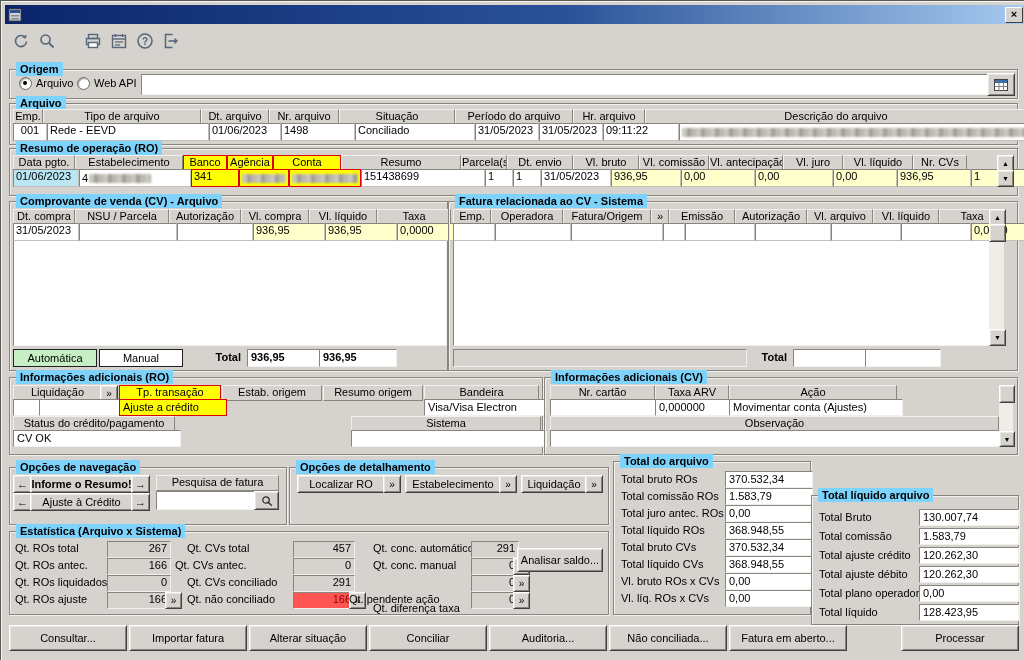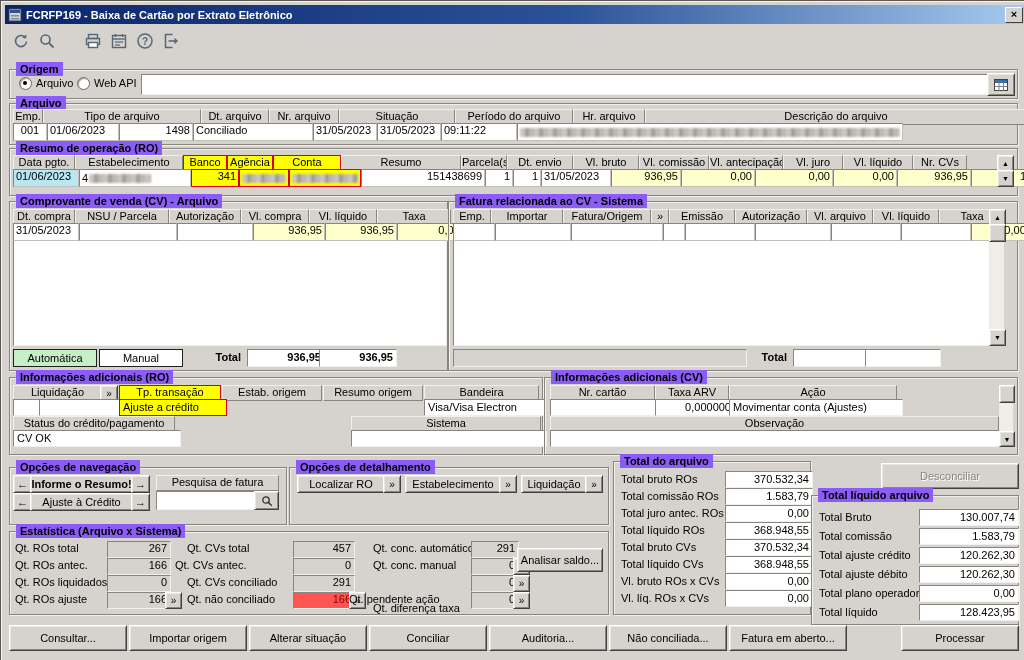--- a/index.html
+++ b/index.html
@@ -9,26 +9,26 @@
   .abs{position:absolute}
   .row{display:flex}
   .row>*{flex:none}
   .titlebar{left:4px;top:4px;width:1015px;height:19px;
             background:linear-gradient(90deg,#0a246a 0%,#2a5298 55%,#a6caf0 100%);
             display:flex;align-items:center;gap:4px;padding:0 3px;color:#fff;font-weight:bold}
   .tb-close{margin-left:auto;width:16px;height:14px;background:#d6d3ce;border:1px solid;border-color:#fff #404040 #404040 #fff;
             color:#000;font-size:11px;line-height:12px;text-align:center;font-weight:bold}
   .toolbtn{width:24px;height:24px;display:flex;align-items:center;justify-content:center}
   .gb{border:1px solid #87857e;box-shadow:inset 1px 1px 0 #f2f0ec,1px 1px 0 #f2f0ec}
-  .gb-title{position:absolute;top:-8px;left:6px;background:#8b5cf6;padding:0 4px;font-weight:bold;line-height:14px;white-space:nowrap}
+  .gb-title{position:absolute;top:-8px;left:6px;background:#7dd3fc;padding:0 4px;font-weight:bold;line-height:14px;white-space:nowrap}
   .hdr{background:#d6d3ce;border:1px solid;border-color:#f2f0ec #87857e #87857e #f2f0ec;text-align:center;
        line-height:12px;height:14px;overflow:hidden;white-space:nowrap}
   .cell{background:#fff;border:1px solid;border-color:#87857e #c3c0b9 #c3c0b9 #87857e;line-height:13px;height:16px;
         padding:0 2px;overflow:hidden;white-space:nowrap}
-  .num{text-align:right}
+  .num{text-align:left}
   .ctr{text-align:center}
   .cream{background:#ffffcc}
   .cyan{background:#b9e6f2}
   .hl{background:#ffff00 !important;border:1px solid #e00000 !important}
   .btn{background:#d6d3ce;border:1px solid;border-color:#fff #404040 #404040 #fff;
        box-shadow:inset 1px 1px 0 #e9e7e2,inset -1px -1px 0 #87857e;
        display:flex;align-items:center;justify-content:center;white-space:nowrap;overflow:hidden}
   .flatbtn{border:1px solid #202020;display:flex;align-items:center;justify-content:center;white-space:nowrap}
   .fld{background:#fff;border:1px solid;border-color:#87857e #f2f0ec #f2f0ec #87857e;line-height:14px;padding:0 3px;overflow:hidden;white-space:nowrap}
   .fldgray{background:#d6d3ce}
@@ -53,21 +53,20 @@
 <div class="window">
 
   
   <div class="abs titlebar">
     <svg width="14" height="14" viewBox="0 0 14 14">
       <rect x="1" y="1" width="12" height="12" fill="#d6d3ce" stroke="#404040"></rect>
       <rect x="2" y="2" width="10" height="3" fill="#2a5298"></rect>
       <rect x="3" y="7" width="8" height="1.5" fill="#7a8aa0"></rect>
       <rect x="3" y="10" width="8" height="1.5" fill="#7a8aa0"></rect>
     </svg>
-    <span>FCRFP169 - Baixa de Cartão por Extrato Eletrônico</span>
     <div class="tb-close">×</div>
   </div>
 
   
   <div class="abs" style="left:8px;top:28px;display:flex;gap:2px;align-items:center">
     <div class="toolbtn">
       <svg width="18" height="18" viewBox="0 0 18 18">
           <path d="M13.6 6 A5.5 5.5 0 1 0 14.5 9.5" fill="none" stroke="#56677a" stroke-width="1.6"></path>
           <path d="M14.6 2.6 L14 6.4 L10.2 5.6 Z" fill="#56677a"></path>
         </svg>
@@ -146,20 +145,21 @@
       <div class="hdr" style="width:156px">Tipo de arquivo</div>
       <div class="hdr" style="width:66px">Dt. arquivo</div>
       <div class="hdr" style="width:68px">Nr. arquivo</div>
       <div class="hdr" style="width:114px">Situação</div>
       <div class="hdr" style="width:116px">Período do arquivo</div>
       <div class="hdr" style="width:70px">Hr. arquivo</div>
       <div class="hdr" style="width:380px">Descrição do arquivo</div>
     </div>
     <div class="abs row" style="left:12px;top:122px">
       <div class="cell ctr" style="width:28px">001</div>
+      <div class="cell" style="width:156px">Rede - EEVD</div>
       <div class="cell" style="width:66px">01/06/2023</div>
       <div class="cell num" style="width:68px">1498</div>
       <div class="cell" style="width:114px">Conciliado</div>
       <div class="cell" style="width:58px">31/05/2023</div>
       <div class="cell" style="width:58px">31/05/2023</div>
       <div class="cell" style="width:70px">09:11:22</div>
       <div class="cell" style="width:380px;display:flex;align-items:center;gap:2px">
         <span class="redact" style="flex:1;height:9px"></span>
 
       </div>
@@ -248,21 +248,21 @@
     <div class="abs fld cream num bold" style="left:318px;top:348px;width:70px;height:16px">936,95</div>
   </div>
 
   
   <div style="display:contents">
     <div class="abs gb" style="left:447px;top:200px;width:568px;height:168px">
       <span class="gb-title">Fatura relacionada ao CV - Sistema</span>
     </div>
     <div class="abs row" style="left:452px;top:208px">
       <div class="hdr" style="width:36px">Emp.</div>
-      <div class="hdr" style="width:70px">Importar</div>
+      <div class="hdr" style="width:70px">Operadora</div>
       <div class="hdr" style="width:86px">Fatura/Origem</div>
       <div class="hdr" style="width:16px">»</div>
       <div class="hdr" style="width:64px">Emissão</div>
       <div class="hdr" style="width:70px">Autorização</div>
       <div class="hdr" style="width:64px">Vl. arquivo</div>
       <div class="hdr" style="width:64px">Vl. líquido</div>
       <div class="hdr" style="width:64px">Taxa</div>
     </div>
     <div class="abs fld" style="left:452px;top:222px;width:534px;height:121px"></div>
     <div class="abs row" style="left:452px;top:222px">
@@ -390,21 +390,20 @@
     <div class="abs fld cream num" style="left:724px;top:538px;width:80px;height:15px">370.532,34</div>
     <span class="abs lbl" style="left:620px;top:557px">Total líquido CVs</span>
     <div class="abs fld cream num" style="left:724px;top:555px;width:80px;height:15px">368.948,55</div>
     <span class="abs lbl" style="left:620px;top:574px">Vl. bruto ROs x CVs</span>
     <div class="abs fld cream num" style="left:724px;top:572px;width:80px;height:15px">0,00</div>
     <span class="abs lbl" style="left:620px;top:591px">Vl. líq. ROs x CVs</span>
     <div class="abs fld cream num" style="left:724px;top:589px;width:80px;height:15px">0,00</div>
   </div>
 
   
-  <div class="abs btn dis" style="left:880px;top:462px;width:136px;height:24px">Desconciliar</div>
 
   
   <div style="display:contents">
     <div class="abs gb" style="left:810px;top:494px;width:206px;height:128px">
       <span class="gb-title">Total líquido arquivo</span>
     </div>
     <span class="abs lbl" style="left:818px;top:510px">Total Bruto</span>
     <div class="abs fld cream num" style="left:918px;top:508px;width:92px;height:15px">130.007,74</div>
     <span class="abs lbl" style="left:818px;top:529px">Total comissão</span>
     <div class="abs fld cream num" style="left:918px;top:527px;width:92px;height:15px">1.583,79</div>
@@ -455,21 +454,21 @@
     <span class="abs lbl" style="left:348px;top:592px">Qt. pendente ação</span>
     <div class="abs statfld" style="left:470px;top:591px;width:40px;height:15px">0</div>
     <div class="abs sbtn" style="left:512px;top:591px;width:15px;height:15px;font-size:10px">»</div>
 
     <div class="abs btn" style="left:516px;top:547px;width:84px;height:22px">Analisar saldo...</div>
   </div>
 
   
   <div style="display:contents">
     <div class="abs btn" style="left:8px;top:624px;width:116px;height:24px">Consultar...</div>
-    <div class="abs btn" style="left:128px;top:624px;width:116px;height:24px">Importar origem</div>
+    <div class="abs btn" style="left:128px;top:624px;width:116px;height:24px">Importar fatura</div>
     <div class="abs btn" style="left:248px;top:624px;width:116px;height:24px">Alterar situação</div>
     <div class="abs btn" style="left:368px;top:624px;width:116px;height:24px">Conciliar</div>
     <div class="abs btn" style="left:488px;top:624px;width:116px;height:24px">Auditoria...</div>
     <div class="abs btn" style="left:608px;top:624px;width:116px;height:24px">Não conciliada...</div>
     <div class="abs btn" style="left:728px;top:624px;width:116px;height:24px">Fatura em aberto...</div>
     <div class="abs btn" style="left:900px;top:624px;width:116px;height:24px">Processar</div>
   </div>
 
 </div>
 

